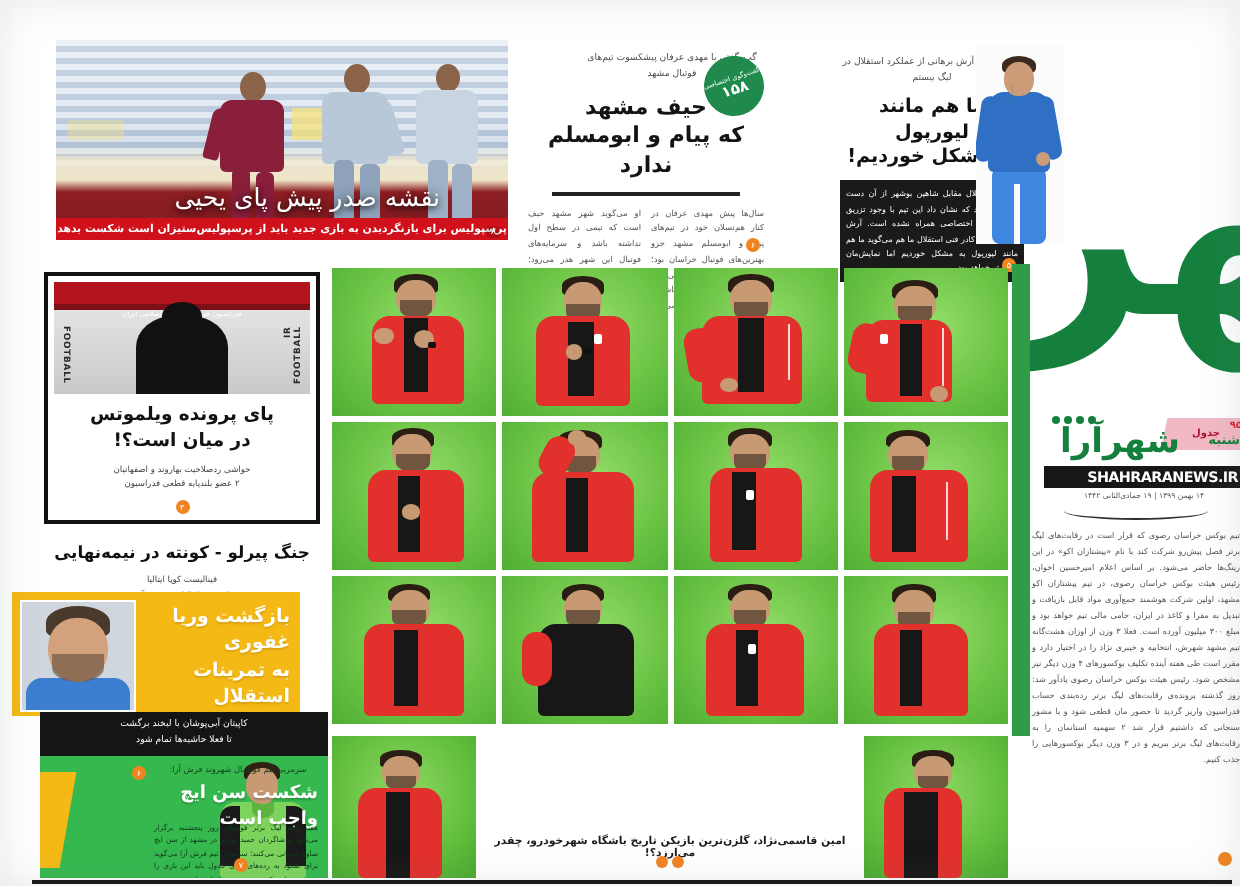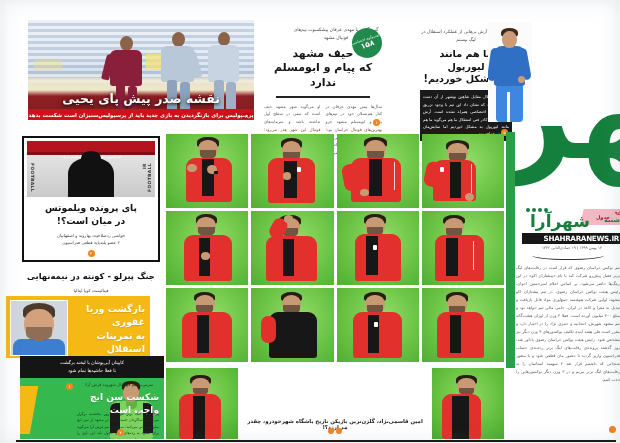--- a/index.html
+++ b/index.html
@@ -37,21 +37,21 @@
     opacity:.75;}
   .seat-block{position:absolute;background:rgba(245,225,120,.75);}
   .pitch-line{position:absolute;left:0;right:0;height:3px;background:#efe9d8;}
   .player{position:absolute;bottom:0;}
   .pl-body{position:absolute;border-radius:6px 6px 3px 3px;}
   .pl-head{position:absolute;border-radius:50%;background:#8a6348;}
   .pl-leg{position:absolute;background:#8a6348;border-radius:3px;}
 
   .banner-title{
     position:absolute;right:34px;bottom:14px;z-index:5;
-    color:#fff;font-size:12.5px;font-weight:bold;
+    color:#fff;font-size:12.5px;font-weight:normal;
     text-shadow:0 1px 3px rgba(0,0,0,.75),0 0 6px rgba(0,0,0,.5);
     letter-spacing:-.2px;white-space:nowrap;
   }
   .banner-strip{
     position:absolute;left:0;right:0;bottom:0;height:11px;z-index:6;
     background:#d0101a;display:flex;align-items:center;
     justify-content:center;color:#fff;font-size:5.4px;font-weight:bold;
     letter-spacing:.2px;overflow:hidden;
   }
   .banner-pagenum{

